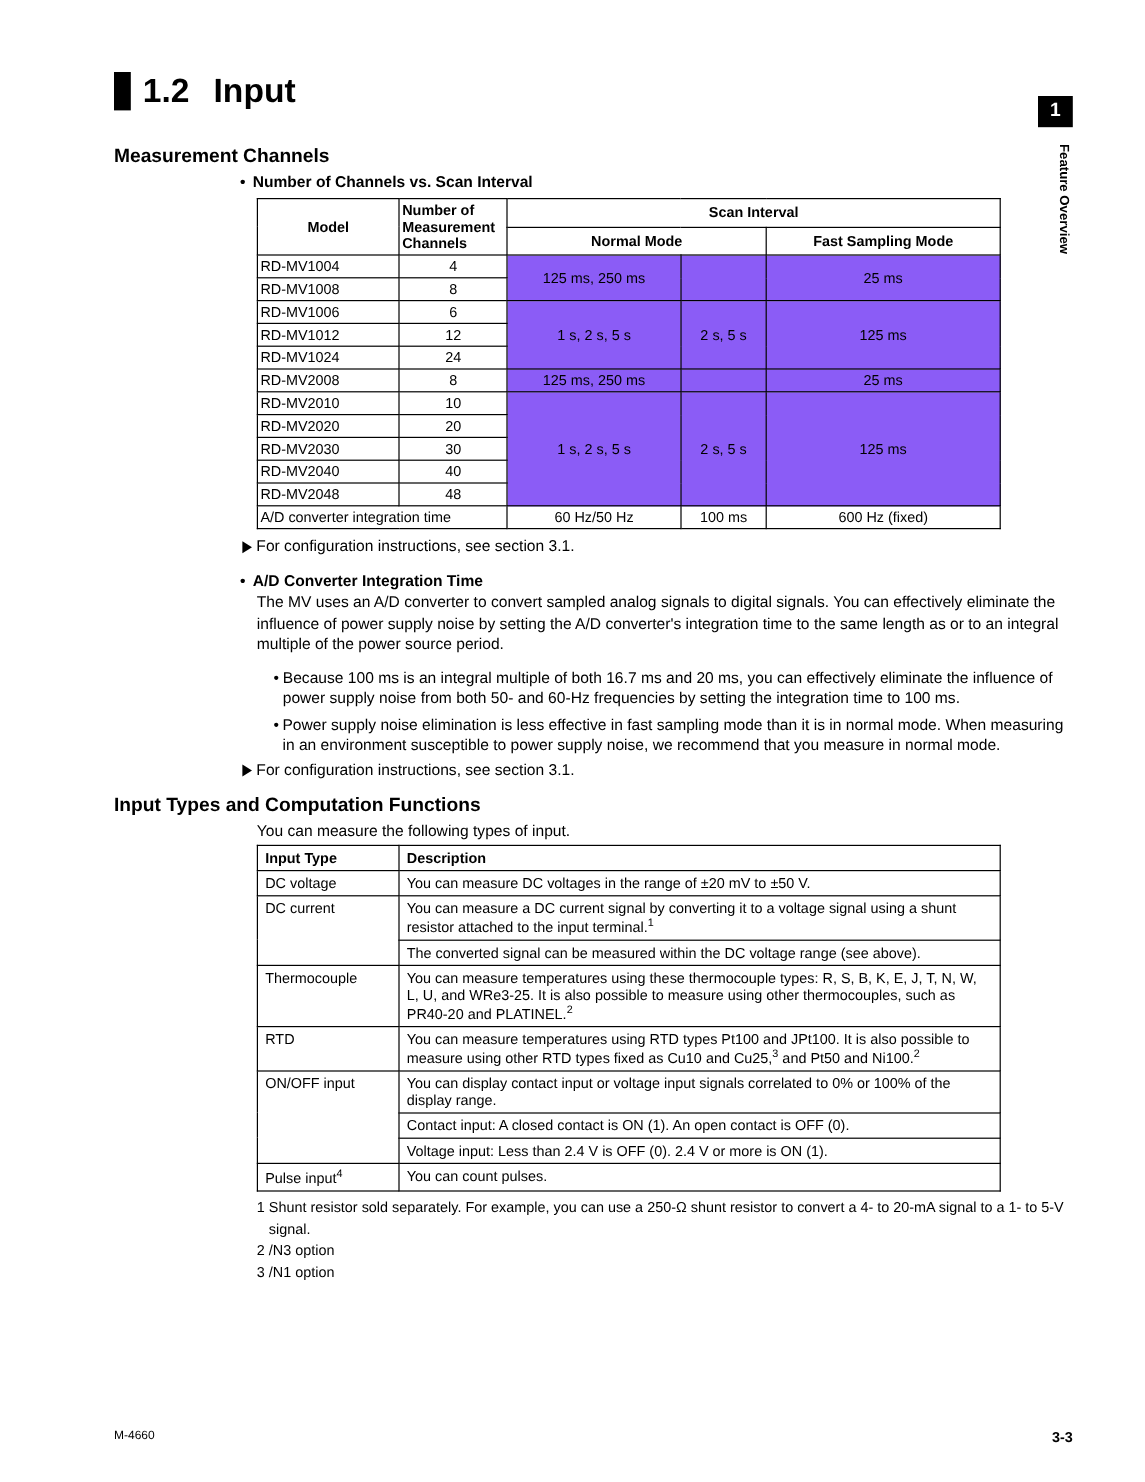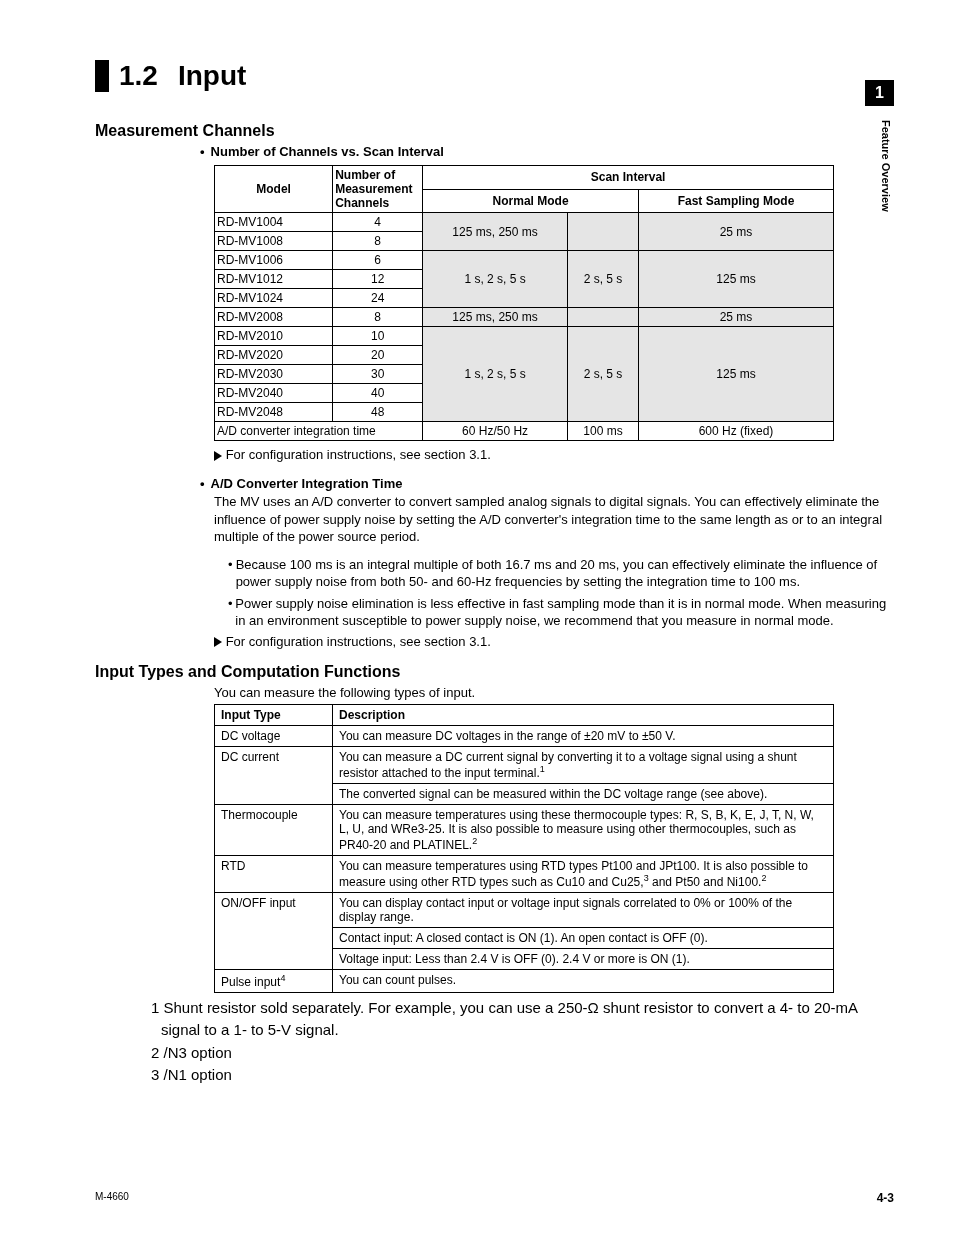--- a/index.html
+++ b/index.html
@@ -35,46 +35,46 @@
   }
   .title-row { display: flex; align-items: stretch; margin-bottom: 30px; }
   .title-bar { width: 14px; background: #000; margin-right: 10px; }
   .title-num { font-size: 28px; font-weight: bold; margin-right: 20px; }
   .title-text { font-size: 28px; font-weight: bold; }
   h2.section { font-size: 16px; font-weight: bold; margin: 0 0 4px 0; }
   .sub-block { margin: 0 0 4px 105px; }
   .bullet-head { display: flex; font-weight: bold; font-size: 13px; margin-bottom: 2px; }
   .bullet-head .dot { margin-right: 6px; }
   .body-text { margin: 0 0 10px 14px; font-size: 13px; line-height: 1.35; }
-  .caption { font-size: 13px; margin-left: 14px; }
+  .caption { font-size: 13px; margin-left: 2px; }
   .triangle {
     display: inline-block;
     width: 0; height: 0;
     border-top: 5px solid transparent;
     border-bottom: 5px solid transparent;
     border-left: 8px solid #000;
     vertical-align: middle;
   }
   table { border-collapse: collapse; }
   .t1 { margin-left: 119px; width: 620px; margin-top: 6px; margin-bottom: 6px; font-size: 12px; }
   .t1 th, .t1 td { border: 1px solid #000; padding: 2px 2px; vertical-align: middle; }
   .t1 th { font-weight: bold; text-align: center; }
   .t1 td.model { text-align: left; }
   .t1 td.ctext { text-align: center; }
-  .t1 td.green { background: #e5e5e5; }
+  .t1 td.green { background: #8b5cf6; }
   .slash-cell {
     background-image: linear-gradient(to top right, transparent calc(50% - 0.5px), #000 calc(50% - 0.5px), #000 calc(50% + 0.5px), transparent calc(50% + 0.5px));
   }
   .sub-bullets { margin: 4px 0 4px 28px; }
   .sub-bullets .row { display: flex; margin-bottom: 4px; line-height: 1.35; }
   .sub-bullets .d { width: 14px; }
   .t2 { margin-left: 119px; width: 620px; margin-top: 4px; font-size: 12px; }
   .t2 th, .t2 td { border: 1px solid #000; padding: 3px 6px; text-align: left; vertical-align: top; }
   .t2 th { font-weight: bold; }
-  .notes { margin-left: 56px; font-size: 15px; line-height: 1.5; margin-top: 4px; }
+  .notes { margin-left: 119px; font-size: 12px; line-height: 1.5; margin-top: 4px; }
   sup { font-size: 9px; }
   .footer { position: absolute; bottom: 30px; left: 95px; right: 60px; display: flex; justify-content: space-between; font-size: 10px; margin-top: 40px; }
   .footer .page { font-weight: bold; font-size: 12px; }
 </style>
 </head>
 <body>
 
 <div class="chapter-tab">1</div>
 <div class="side-label">Feature Overview</div>
 
@@ -217,21 +217,21 @@
   </tr>
   <tr>
         <td>The converted signal can be measured within the DC voltage range (see above).</td>
       </tr>
   <tr>
     <td>Thermocouple</td>
     <td><span>You can measure temperatures using these thermocouple types: R, S, B, K, E, J, T, N, W, L, U, and WRe3-25. It is also possible to measure using other thermocouples, such as PR40-20 and PLATINEL.</span><sup>2</sup></td>
   </tr>
   <tr>
     <td>RTD</td>
-    <td><span>You can measure temperatures using RTD types Pt100 and JPt100. It is also possible to measure using other RTD types such as Cu10 and Cu25,</span><sup>3</sup><span> and Pt50 and Ni100.</span><sup>2</sup></td>
+    <td><span>You can measure temperatures using RTD types Pt100 and JPt100. It is also possible to measure using other RTD types fixed as Cu10 and Cu25,</span><sup>3</sup><span> and Pt50 and Ni100.</span><sup>2</sup></td>
   </tr>
   <tr>
     <td rowspan="3">ON/OFF input</td>
     <td>You can display contact input or voltage input signals correlated to 0% or 100% of the display range.</td>
   </tr>
   <tr>
         <td>Contact input: A closed contact is ON (1). An open contact is OFF (0).</td>
       </tr>
   <tr>
         <td>Voltage input: Less than 2.4 V is OFF (0). 2.4 V or more is ON (1).</td>
@@ -244,14 +244,14 @@
   </table>
 
 <div class="notes">
   <div style="padding-left:10px;text-indent:-10px">1 Shunt resistor sold separately. For example, you can use a 250-Ω shunt resistor to convert a 4- to 20-mA signal to a 1- to 5-V signal.</div>
   <div>2 /N3 option</div>
   <div>3 /N1 option</div>
 </div>
 
 <div class="footer">
   <span>M-4660</span>
-  <span class="page">4-3</span>
+  <span class="page">3-3</span>
 </div>
 
 </body></html>

